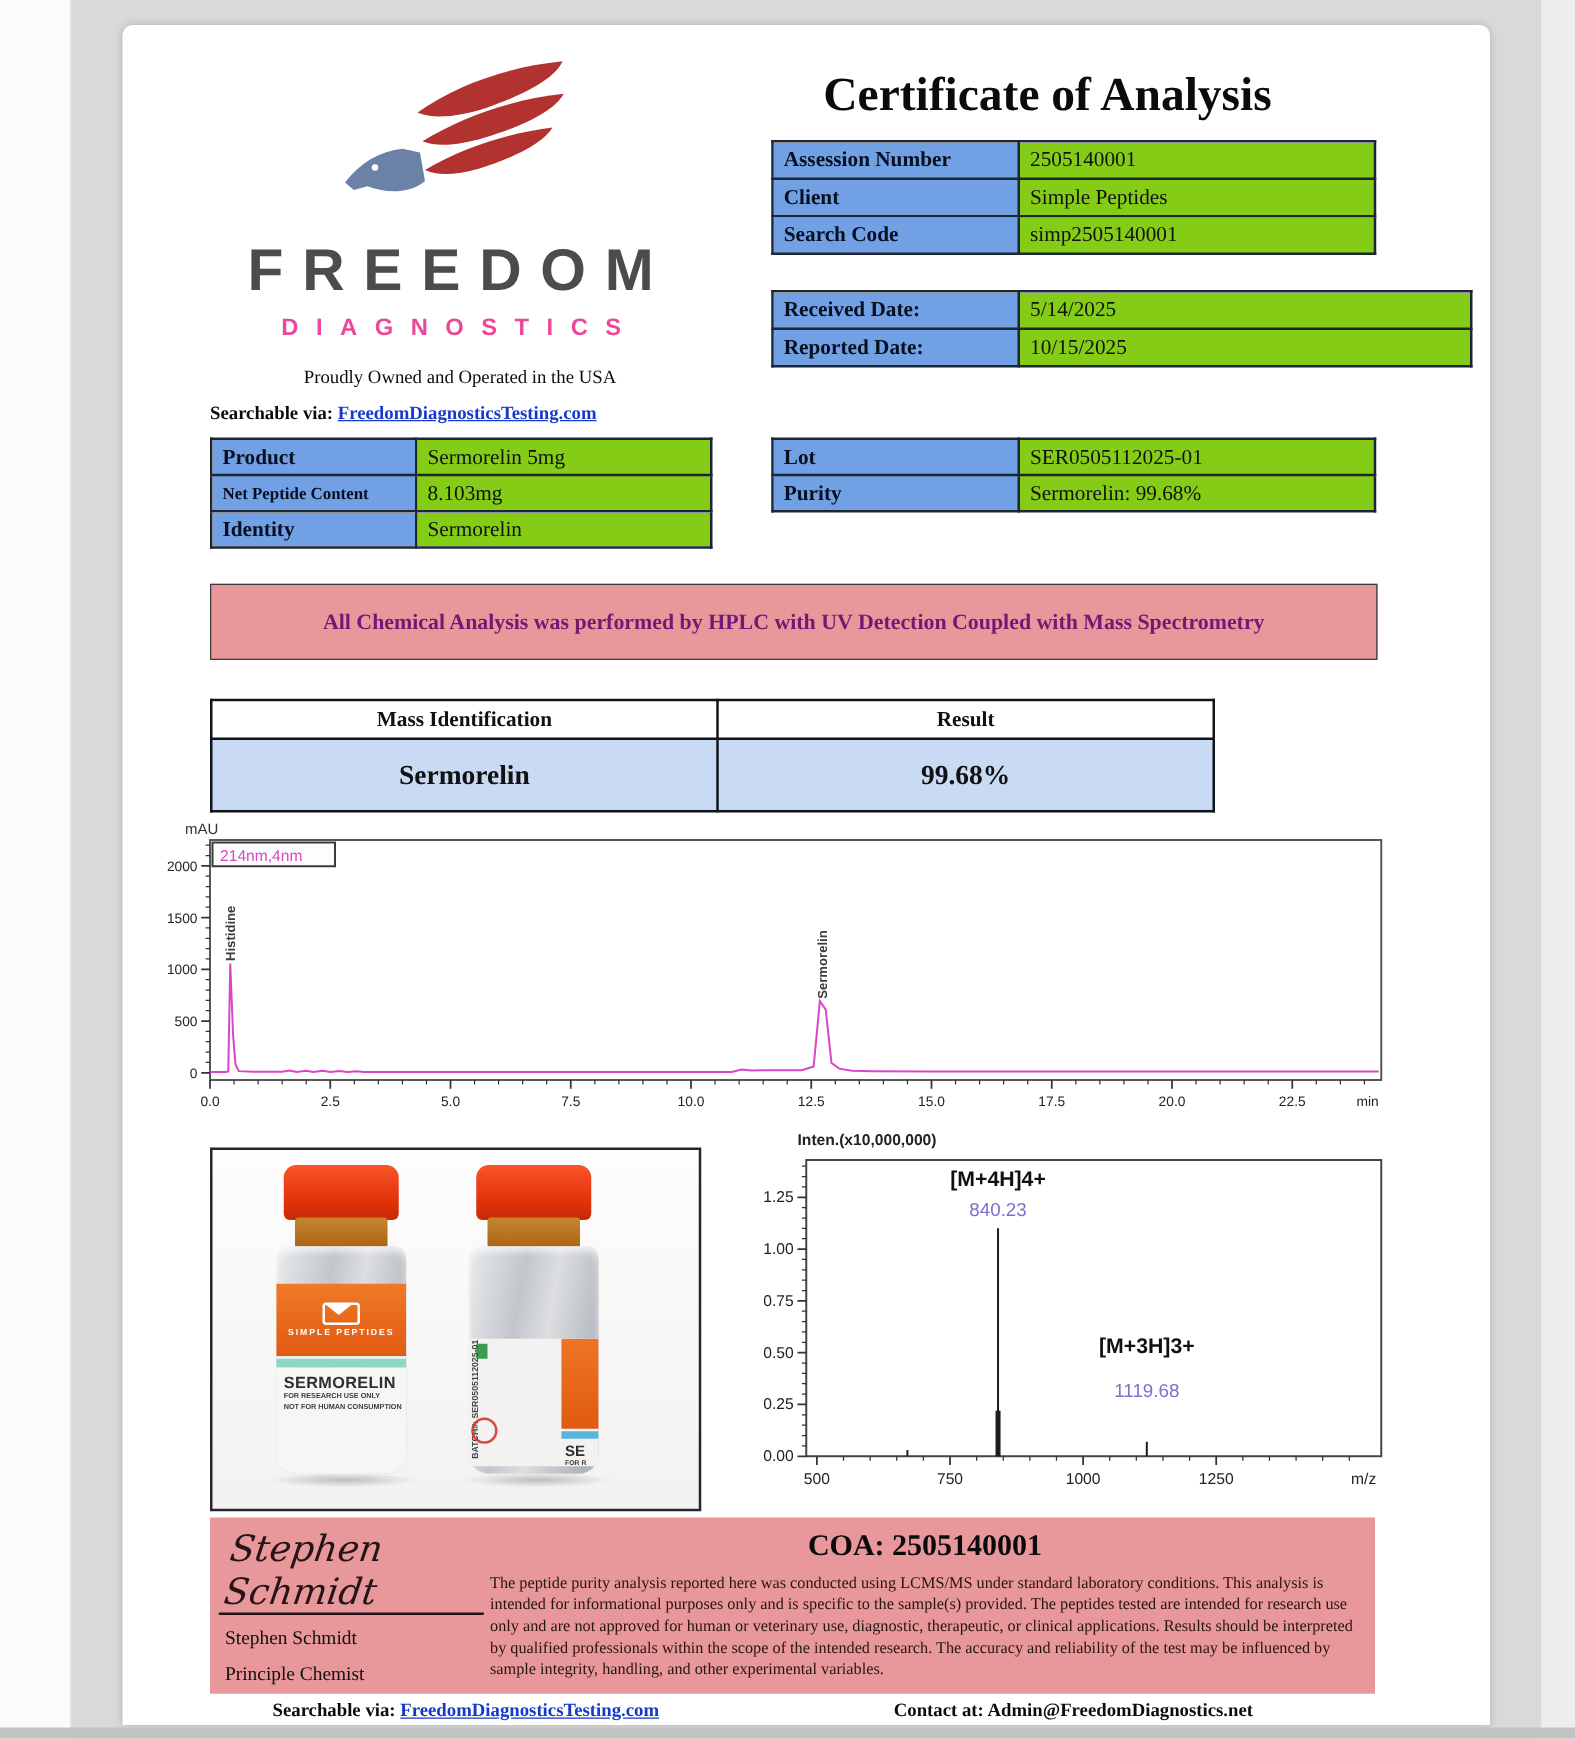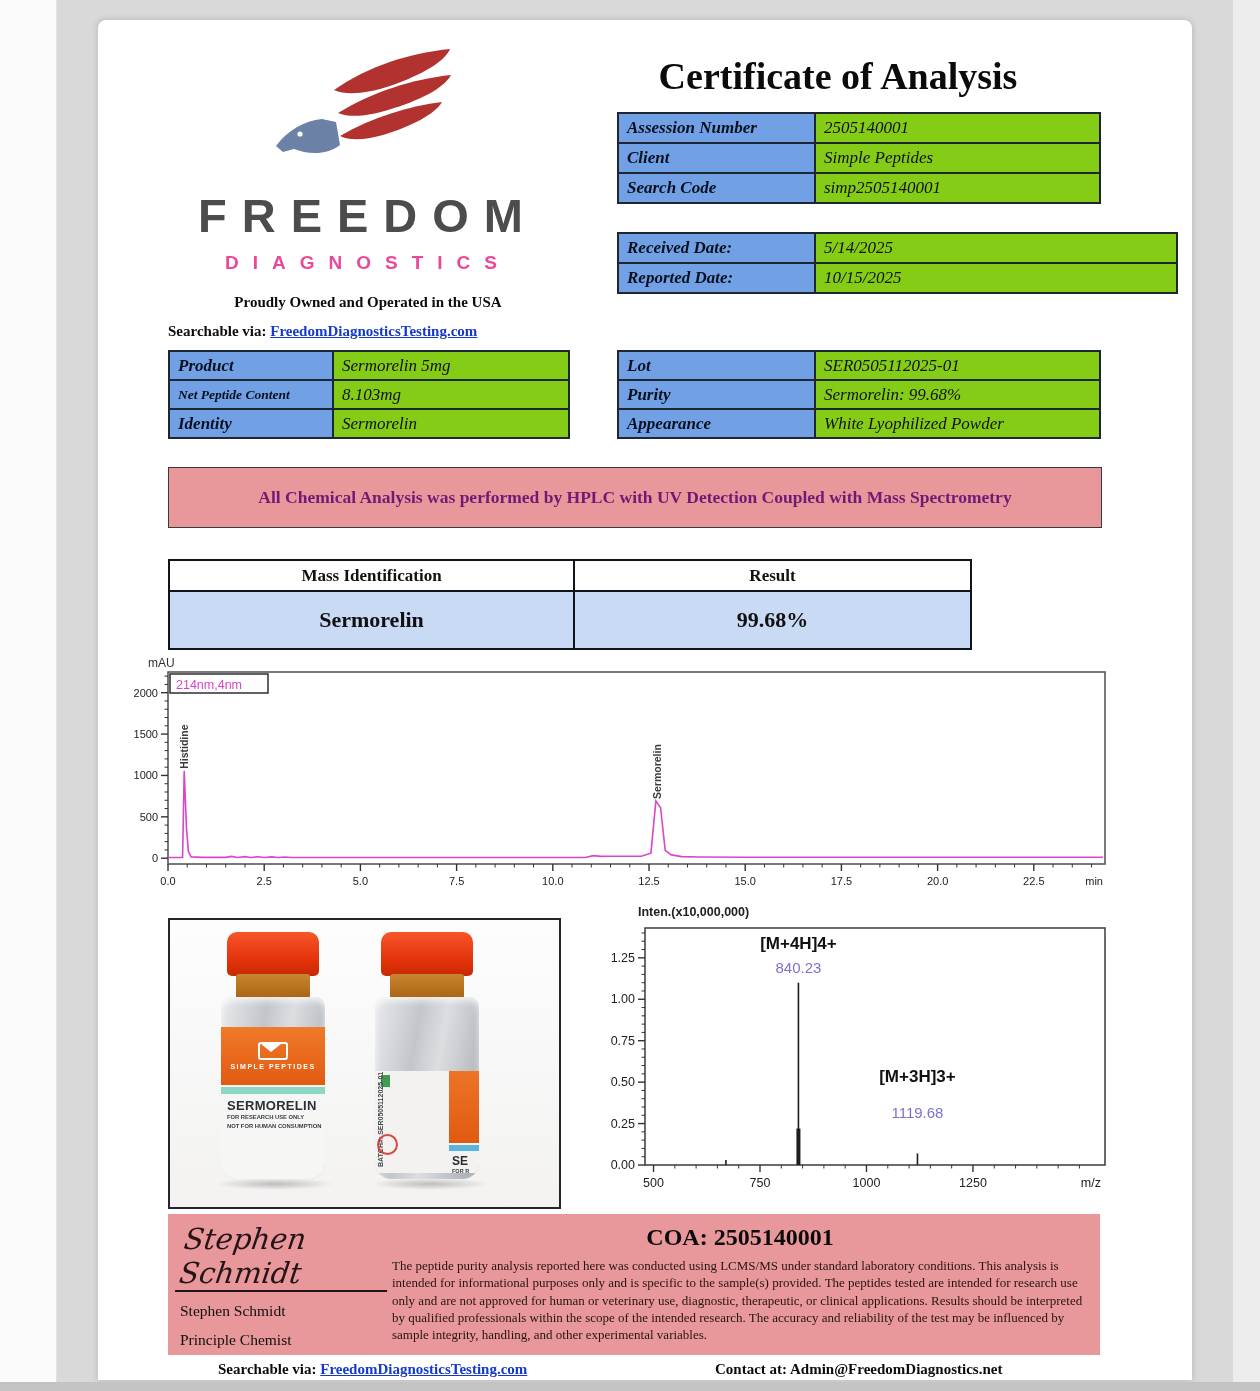--- a/index.html
+++ b/index.html
@@ -10,29 +10,29 @@
   .strip-bottom{position:absolute;left:0;bottom:0;width:100%;height:9px;background:#c3c3c3;}
   .page{position:absolute;left:98px;top:20px;width:1094px;height:1360px;background:#ffffff;
         border-radius:8px 8px 0 0;box-shadow:0 0 7px rgba(0,0,0,.18);}
   .abs{position:absolute;}
 
   
   .brand-word{font-family:"Liberation Sans",sans-serif;font-weight:bold;font-size:47px;color:#4c4c4e;
               letter-spacing:15px;text-align:center;width:400px;}
   .brand-sub{font-family:"Liberation Sans",sans-serif;font-weight:bold;font-size:19px;color:#ec4899;
              letter-spacing:14px;text-align:center;width:400px;}
-  .tagline{font-weight:bold;font-size:15px;text-align:center;width:400px;color:#0c0c0c;}
+  .tagline{font-weight:normal;font-size:15px;text-align:center;width:400px;color:#0c0c0c;}
   .searchline{font-weight:bold;font-size:15px;color:#0c0c0c;}
   a.blue-link{color:#1539c9;text-decoration:underline;font-weight:bold;}
 
   .coa-title{font-size:38px;font-weight:bold;width:520px;text-align:center;color:#0b0b0b;}
 
   
   table.tbl{border-collapse:collapse;table-layout:fixed;}
-  table.tbl td{border:2px solid #1c2733;padding:1px 8px;font-size:17px;overflow:hidden;white-space:nowrap;font-style:italic;}
+  table.tbl td{border:2px solid #1c2733;padding:1px 8px;font-size:17px;overflow:hidden;white-space:nowrap;}
   td.lab{background:#72a0e5;font-weight:bold;color:#06101f;}
   td.val{background:#84cc16;}
   .rh30 td{height:26px;}
   .rh29 td{height:25px;}
   td.lab.small{font-size:13.5px;}
 
   .banner{background:#e8979a;border:1px solid #3a3a3a;width:932px;height:59px;display:flex;
           align-items:center;justify-content:center;font-weight:bold;font-size:17.5px;color:#701a75;}
 
   table.mass{border-collapse:collapse;table-layout:fixed;width:804px;}
@@ -165,24 +165,20 @@
 
     <table class="tbl abs" style="left:519px;top:330px;width:484px;">
       <tbody>
           <tr class="rh29">
         <td class="lab" style="width:179px;">Lot</td>
         <td class="val">SER0505112025-01</td>
       </tr>
       <tr class="rh29">
         <td class="lab">Purity</td>
         <td class="val">Sermorelin: 99.68%</td>
-      </tr>
-      <tr class="rh29">
-        <td class="lab">Appearance</td>
-        <td class="val">White Lyophilized Powder</td>
       </tr>
     </tbody>
       </table>
 
     <div class="abs banner" style="left:70px;top:447px;">All Chemical Analysis was performed by HPLC with UV Detection Coupled with Mass Spectrometry</div>
 
     <table class="mass abs" style="left:70px;top:539px;">
       <tbody>
           <tr class="hrow">
         <td style="width:50%;">Mass Identification</td>

